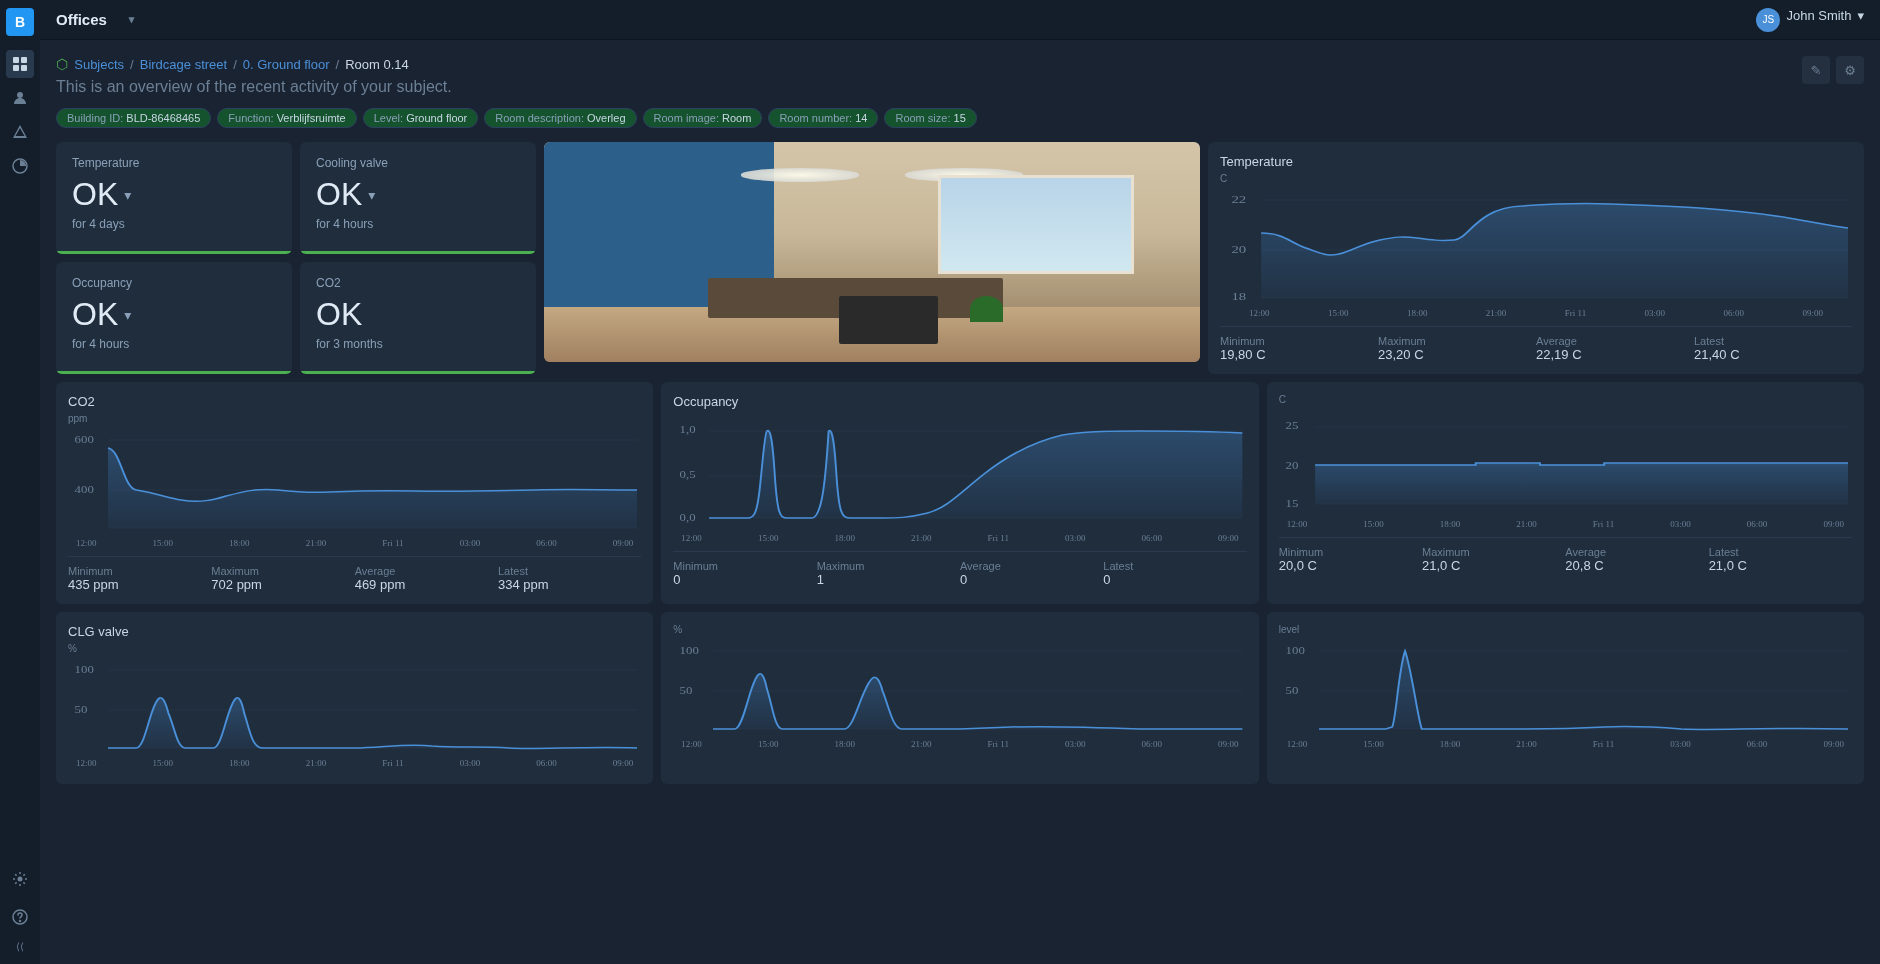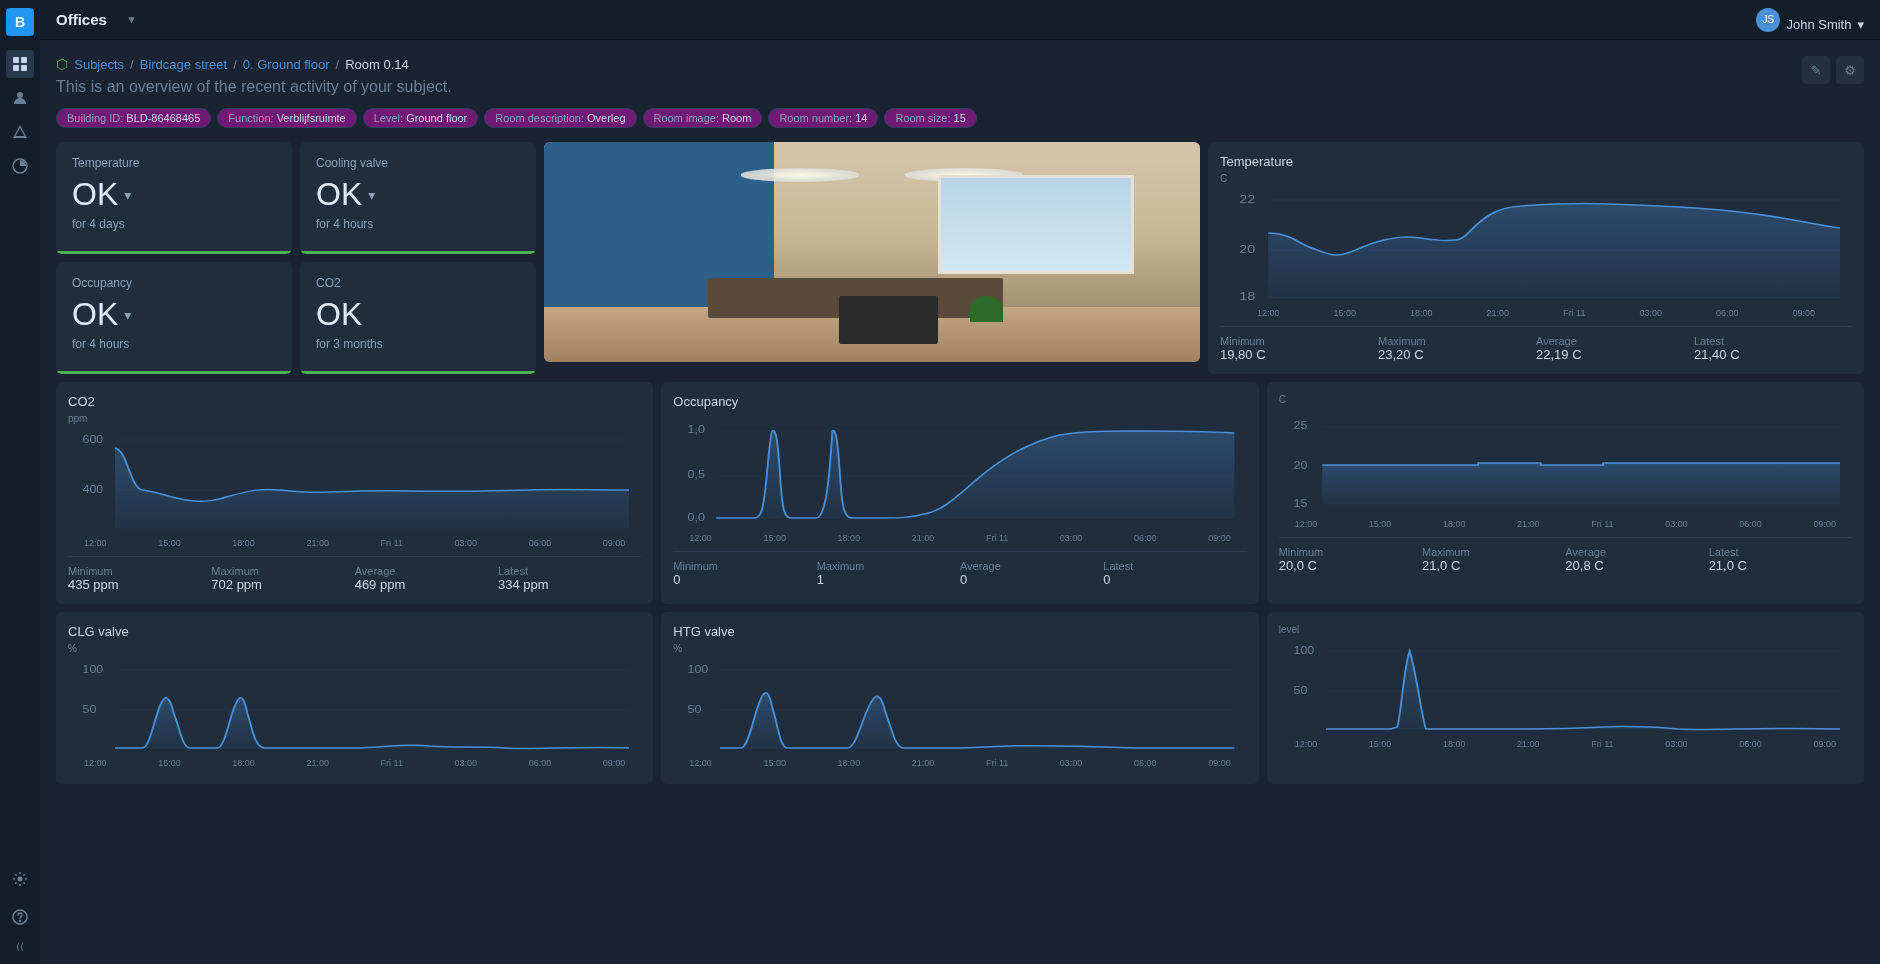--- a/index.html
+++ b/index.html
@@ -13,42 +13,42 @@
     .sidebar-bottom { margin-top: auto; }
     .sidebar-chevron { color: #6b7f95; font-size: 10px; padding: 4px; cursor: pointer; }
 
     
     .main { flex: 1; display: flex; flex-direction: column; overflow: hidden; }
 
     
     .topbar { height: 40px; background: #141e2b; display: flex; align-items: center; padding: 0 16px; border-bottom: 1px solid #0d1520; flex-shrink: 0; }
     .topbar-title { font-size: 15px; font-weight: 600; color: #e0eaf4; display: flex; align-items: center; gap: 22px; }
     .topbar-chevron { color: #6b7f95; font-size: 11px; }
-    .topbar-user { margin-left: auto; display: flex; align-items: flex-end; gap: 6px; color: #c8d6e5; font-size: 13px; cursor: pointer; }
+    .topbar-user { margin-left: auto; display: flex; align-items: flex-start; gap: 6px; color: #c8d6e5; font-size: 13px; cursor: pointer; }
     .user-avatar { width: 24px; height: 24px; border-radius: 50%; background: #4a90d9; display: flex; align-items: center; justify-content: center; font-size: 10px; color: white; }
 
     
     .content { flex: 1; overflow-y: auto; padding: 16px; background: #1a2332; }
 
     
     .breadcrumb { display: flex; align-items: center; gap: 6px; margin-bottom: 6px; font-size: 13px; }
     .breadcrumb-icon { color: #4caf50; font-size: 14px; }
     .breadcrumb-item { color: #4a90d9; cursor: pointer; }
     .breadcrumb-sep { color: #6b7f95; }
     .breadcrumb-current { color: #c8d6e5; }
     .subtitle { color: #6b7f95; font-size: 16px; margin-bottom: 12px; }
 
     
     .content-header { display: flex; align-items: flex-start; }
     .header-actions { margin-left: auto; display: flex; gap: 6px; }
     .icon-btn { width: 28px; height: 28px; border-radius: 4px; background: #243040; display: flex; align-items: center; justify-content: center; cursor: pointer; color: #6b7f95; font-size: 13px; border: none; }
 
     
     .tags-row { display: flex; flex-wrap: wrap; gap: 6px; margin-bottom: 14px; }
-    .tag { background: #701a75; border: 1px solid #2e4060; border-radius: 14px; padding: 3px 10px; font-size: 11px; color: #8aa0b8; white-space: nowrap; }
+    .tag { background: #14532d; border: 1px solid #2e4060; border-radius: 14px; padding: 3px 10px; font-size: 11px; color: #8aa0b8; white-space: nowrap; }
     .tag span { color: #c8d6e5; }
     .status-card { background: #1f2d3d; border-radius: 6px; padding: 14px 16px 0 16px; position: relative; overflow: hidden; min-height: 110px; }
     .status-label { font-size: 12px; color: #8aa0b8; margin-bottom: 6px; }
     .status-value { font-size: 32px; font-weight: 500; color: #e0eaf4; display: flex; align-items: center; gap: 6px; }
     .status-chevron { font-size: 14px; color: #8aa0b8; }
     .status-duration { font-size: 12px; color: #8aa0b8; margin-top: 4px; margin-bottom: 10px; }
     .status-bar { position: absolute; bottom: 0; left: 0; right: 0; height: 3px; background: #4caf50; border-radius: 0 0 6px 6px; }
 
     
     .room-image-placeholder { background: linear-gradient(135deg, #2a3a50 0%, #1a2332 100%); border-radius: 6px; overflow: hidden; position: relative; }
@@ -57,21 +57,21 @@
     .room-bg { position: absolute; inset: 0; background: linear-gradient(to bottom, #d4c5a9 0%, #c9b99a 40%, #8b7355 100%); }
     .room-wall-blue { position: absolute; left: 0; top: 0; width: 35%; height: 75%; background: #2c5f8a; }
     .room-window { position: absolute; right: 10%; top: 15%; width: 30%; height: 45%; background: linear-gradient(to bottom, #b8d4e8 0%, #d0e8f0 100%); border: 3px solid #e8e0d0; }
     .room-table { position: absolute; bottom: 20%; left: 25%; width: 45%; height: 18%; background: #5a4a3a; border-radius: 2px; }
     .room-chair { position: absolute; bottom: 8%; left: 45%; width: 15%; height: 22%; background: #2a2a2a; border-radius: 2px; }
 
     
     .chart-card { background: #1f2d3d; border-radius: 6px; padding: 12px; }
     .chart-title { font-size: 13px; color: #c8d6e5; margin-bottom: 4px; font-weight: 500; }
     .chart-axis-label { font-size: 10px; color: #6b7f95; }
-    .chart-area { position: relative; margin: 4px 12px; }
+    .chart-area { position: relative; margin: 4px 4px; font-family: Liberation Serif, serif; }
     .chart-stats { display: grid; grid-template-columns: 1fr 1fr 1fr 1fr; margin-top: 8px; border-top: 1px solid #2a3a4e; padding-top: 8px; }
     .stat-item .stat-label { font-size: 11px; color: #6b7f95; }
     .stat-item .stat-value { font-size: 13px; color: #c8d6e5; font-weight: 500; }
 
     
     .bottom-charts { display: grid; grid-template-columns: 1fr 1fr 1fr; gap: 8px; }
 
     svg { display: block; }
 
     
@@ -456,21 +456,20 @@
             <span style="font-size:9px;color:#6b7f95">21:00</span>
             <span style="font-size:9px;color:#6b7f95">Fri 11</span>
             <span style="font-size:9px;color:#6b7f95">03:00</span>
             <span style="font-size:9px;color:#6b7f95">06:00</span>
             <span style="font-size:9px;color:#6b7f95">09:00</span>
           </div>
         </div>
       </div>
 
       <div class="chart-card">
-        <div class="chart-title">HTG valve</div>
         <div class="chart-axis-label">%</div>
         <div class="chart-area">
           <svg width="100%" height="100" viewBox="0 0 440 100" preserveAspectRatio="none">
             <defs>
               <linearGradient id="hg" x1="0" y1="0" x2="0" y2="1">
                 <stop offset="0%" stop-color="#4a90d9" stop-opacity="0.3"></stop>
                 <stop offset="100%" stop-color="#4a90d9" stop-opacity="0.05"></stop>
               </linearGradient>
             </defs>
             <text x="2" y="15" fill="#6b7f95" font-size="10">100</text>

